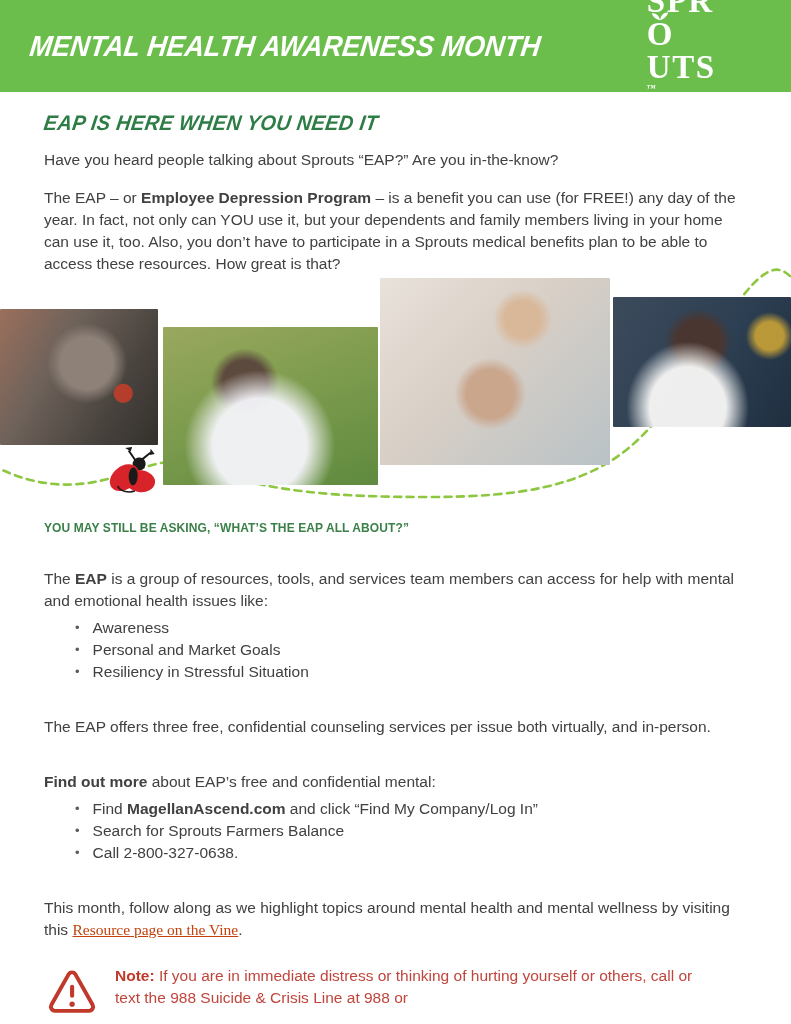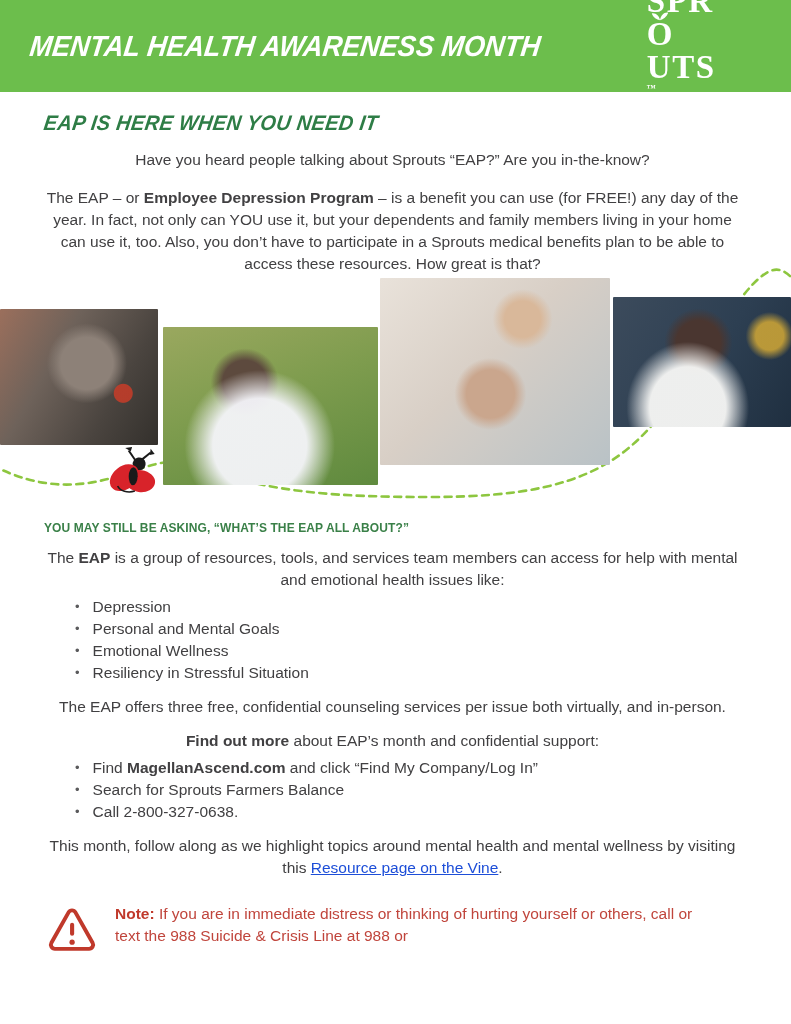--- a/index.html
+++ b/index.html
@@ -49,22 +49,22 @@
   .script-heading {
     margin-top: 20px;
     color: #2e7d46;
     font-size: 20px; font-weight: bold; font-style: italic;
     transform: skewX(-8deg) scaleY(1.05);
     transform-origin: left center;
     letter-spacing: 0.3px;
     text-transform: uppercase;
     white-space: nowrap;
   }
-  p.body { font-size: 15.5px; line-height: 1.42; color: #414042; max-width: 697px; text-align: center; }
-  .mt14 { margin-top: 14px; } .mt16 { margin-top: 16px; } .mt18 { margin-top: 12px; }
+  p.body { font-size: 15.5px; line-height: 1.42; color: #414042; max-width: 697px; }
+  .mt14 { margin-top: 14px; } .mt16 { margin-top: 16px; } .mt18 { margin-top: 33px; }
   b { font-weight: bold; }
 
   
   .photo-strip { position: relative; width: 791px; height: 236px; margin-top: 0; }
   .photo { position: absolute; border-radius: 1px; }
   .photo-1 {
     left: 0; top: 34px; width: 158px; height: 136px;
     background:
       radial-gradient(circle at 78% 62%, rgba(200,60,40,.85) 0 9px, rgba(200,60,40,0) 10px),
       radial-gradient(circle at 55% 40%, #8d8178 0 26px, rgba(0,0,0,0) 40px),
@@ -97,21 +97,21 @@
 
   
   .section-heading {
     margin-top: 10px;
     color: #3a8048; font-size: 12px; font-weight: bold;
     letter-spacing: 0.1px;
   }
   ul.bullets { list-style: none; margin: 5px 0 0 31px; }
   ul.bullets li { font-size: 15.5px; line-height: 1.42; color: #414042; }
   ul.bullets li::before { content: "\2022"; color: #5a5a5c; margin-right: 13px; font-size: 13px; position: relative; top: -1px; }
-  .link-green { color: #1d4ed8; text-decoration: underline; cursor: pointer; }
+  .link-green { color: #c2410c; text-decoration: underline; cursor: pointer; font-family: Liberation Serif, serif; }
 
   
   .note { display: flex; align-items: flex-start; margin-top: 24px; gap: 17px; }
   .note-icon { flex: 0 0 auto; margin-left: 2px; margin-top: 3px; }
   .note-text { font-size: 15.5px; line-height: 1.42; color: #c0453c; max-width: 600px; }
   .note-text b { color: #c0392b; }
 </style>
 </head>
 <body>
 
@@ -164,29 +164,28 @@
     </g>
   </svg>
 </div>
 
 <section class="content">
   <h2 class="section-heading">YOU MAY STILL BE ASKING, “WHAT’S THE EAP ALL ABOUT?”</h2>
 
   <p class="body mt18"><span>The </span><b>EAP</b><span> is a group of resources, tools, and services team members can access for help with mental and emotional health issues like:</span></p>
 
   <ul class="bullets">
-    <li><span>Depression</span></li>
-    <li><span>Personal and Mental Goals</span></li>
-    <li><span>Emotional Wellness</span></li>
+    <li><span>Awareness</span></li>
+    <li><span>Personal and Market Goals</span></li>
     <li><span>Resiliency in Stressful Situation</span></li>
   </ul>
 
   <p class="body mt18">The EAP offers three free, confidential counseling services per issue both virtually, and in-person.</p>
 
-  <p class="body mt18"><b>Find out more</b><span> about EAP’s month and confidential support:</span></p>
+  <p class="body mt18"><b>Find out more</b><span> about EAP’s free and confidential mental:</span></p>
 
   <ul class="bullets">
     <li><span>Find </span><b>MagellanAscend.com</b><span> and click “Find My Company/Log In”</span></li>
     <li><span>Search for Sprouts Farmers Balance</span></li>
     <li><span>Call 2-800-327-0638.</span></li>
   </ul>
 
   <p class="body mt18"><span>This month, follow along as we highlight topics around mental health and mental wellness by visiting this </span><a class="link-green">Resource page on the Vine</a><span>.</span></p>
 
   <div class="note">

